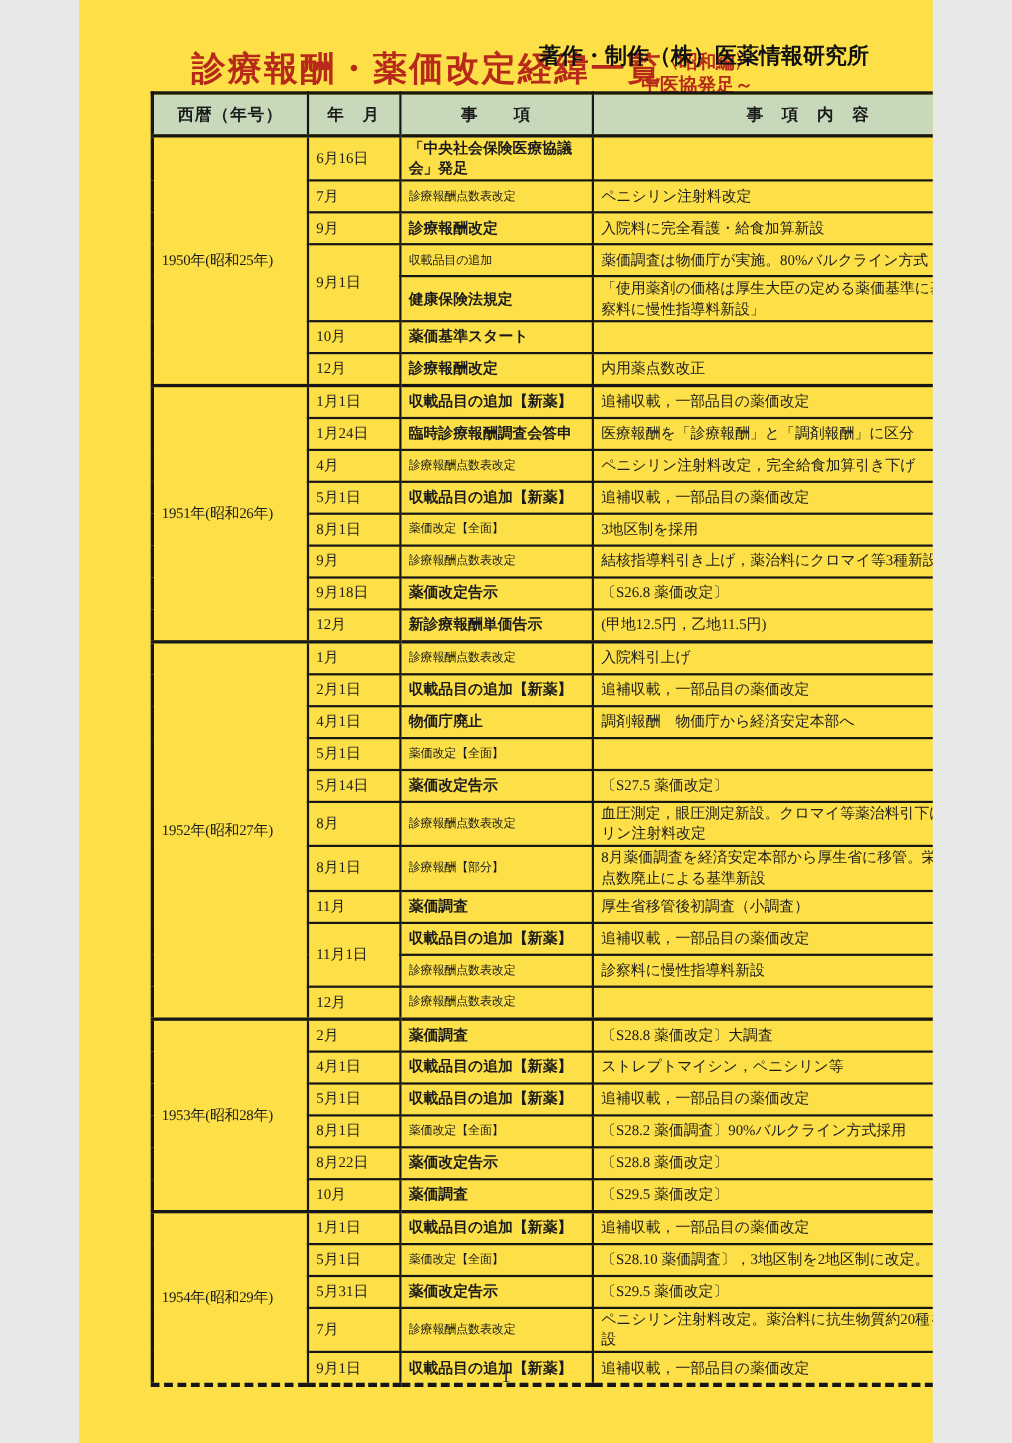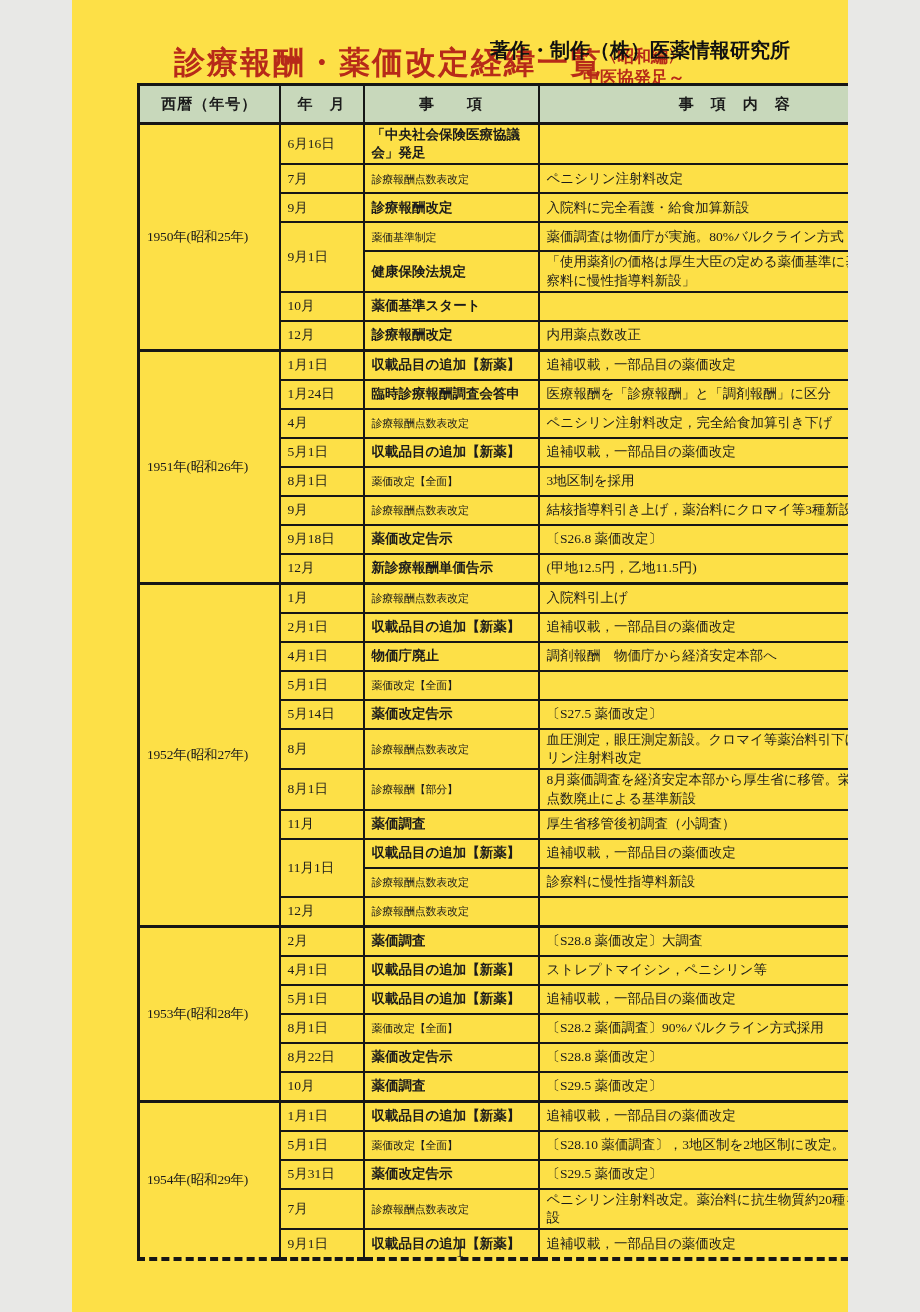--- a/index.html
+++ b/index.html
@@ -111,21 +111,21 @@
           <td class="item b">診療報酬点数表改定</td>
           <td class="content">ペニシリン注射料改定</td>
         </tr>
         <tr>
           <td class="date">9月</td>
           <td class="item">診療報酬改定</td>
           <td class="content">入院料に完全看護・給食加算新設</td>
         </tr>
         <tr>
           <td class="date" rowspan="2">9月1日</td>
-          <td class="item b">薬価基準制定</td>
+          <td class="item b">収載品目の追加</td>
           <td class="content">薬価調査は物価庁が実施。80%バルクライン方式</td>
         </tr>
         <tr>
           <td class="item">健康保険法規定</td>
           <td class="content">「使用薬剤の価格は厚生大臣の定める薬価基準に基づき，診察料に慢性指導料新設」</td>
         </tr>
         <tr>
           <td class="date">10月</td>
           <td class="item">薬価基準スタート</td>
           <td class="content"></td>

